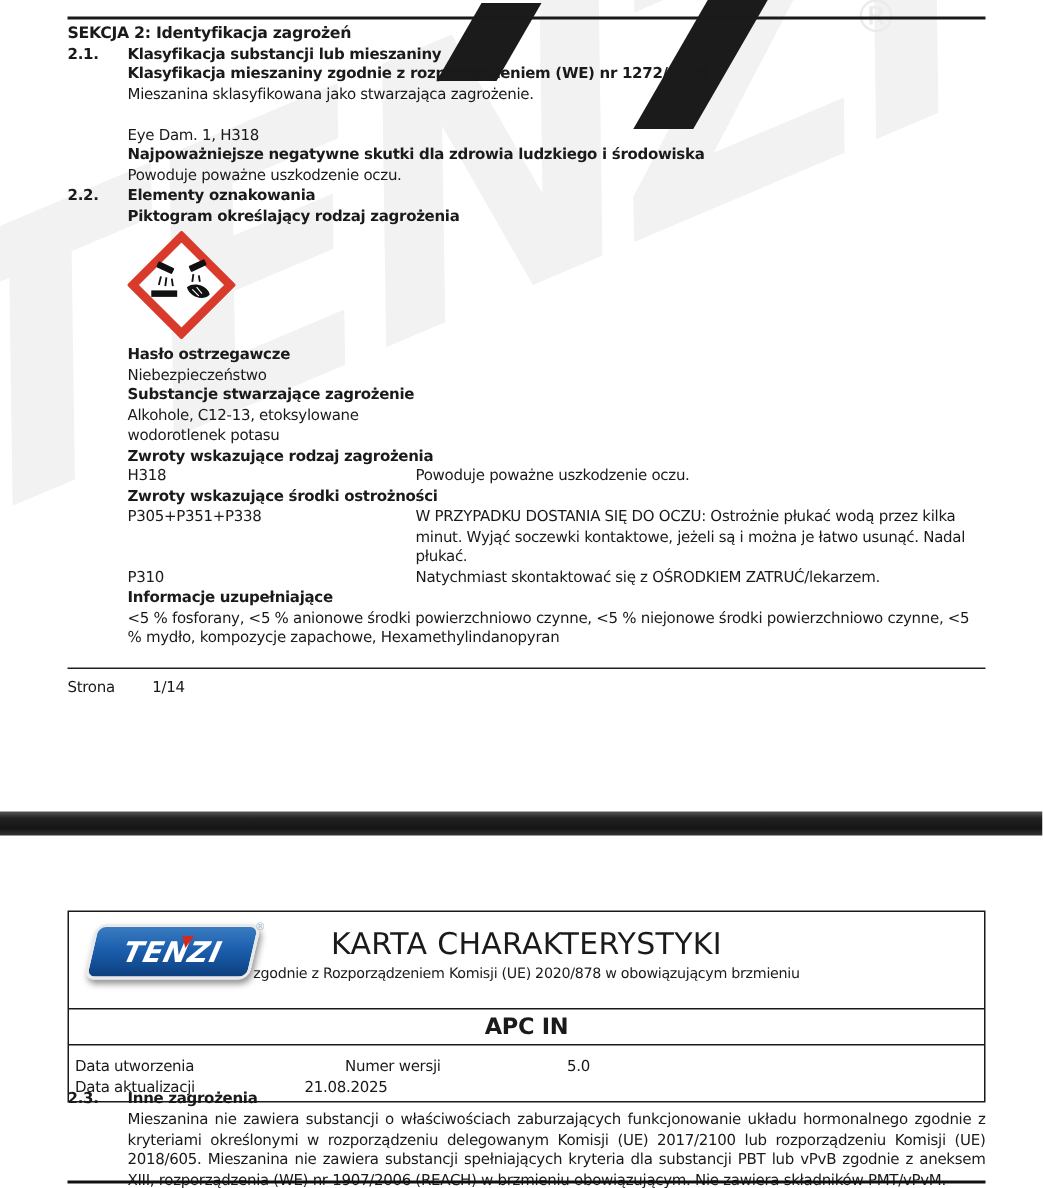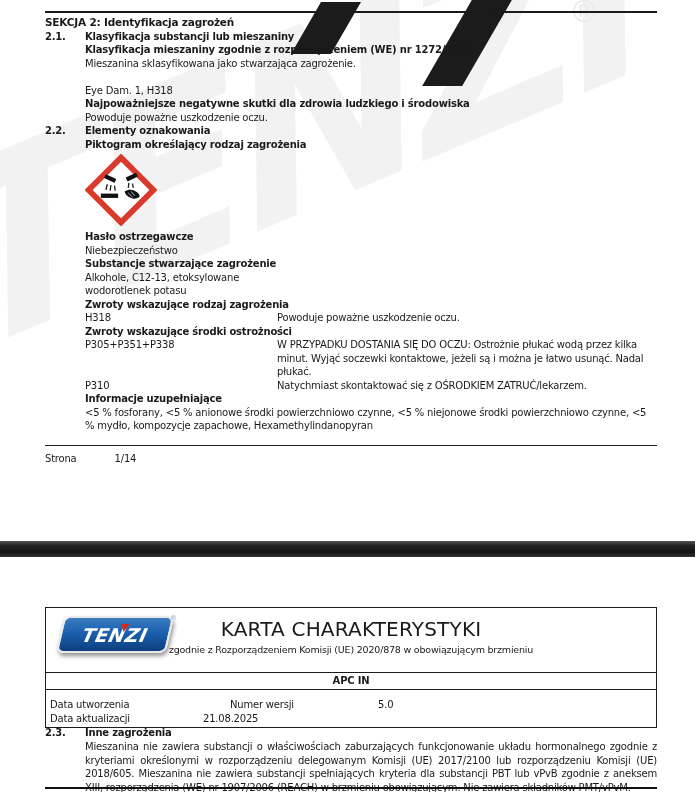--- a/index.html
+++ b/index.html
@@ -24,39 +24,39 @@
   b,.bold{font-weight:bold;}
   .blank{height:13.5px;}
   .ghs-wrap{padding-left:40px;margin:3px 0 2px 0;height:74px;}
   .codeTable{padding-left:40px;}
   .coderow{display:flex;gap:37px;}
   .codecol{width:155px;flex:none;}
   .codedesc{width:417px;}
   .suppl{padding-left:40px;width:572px;}
   .footline{position:absolute;left:45px;top:445px;width:612px;border-top:1.5px solid #222;z-index:2;}
   .footer{position:absolute;left:45px;top:453px;z-index:2;}
-  .footer .pg{display:inline-block;margin-left:38px;}
+  .footer .pg{display:inline-block;margin-left:25px;}
   
   .sepbar{position:absolute;left:0;top:541px;width:695px;height:16px;z-index:3;
           background:linear-gradient(180deg,#555 0%,#222 28%,#141414 70%,#333 100%);}
   
   .page2{position:absolute;left:0;top:557px;width:695px;height:235px;background:#fff;z-index:2;}
   .hdrbox{position:absolute;left:45px;top:50px;width:610px;border:1.5px solid #1a1a1a;}
   .hdr-row1{position:relative;height:64px;}
   .tenzi-logo{position:absolute;left:14px;top:8px;width:106px;height:33px;
               background:linear-gradient(180deg,#3a7cc0 0%,#1b5fae 45%,#0e3f7e 100%);
               border:2px solid #e9e9e9;border-radius:7px;transform:skewX(-13deg);
               box-shadow:2px 3px 4px rgba(60,60,60,.55);display:flex;align-items:center;justify-content:center;}
   .tenzi-logo .txt{font-weight:bold;font-style:italic;color:#fff;font-size:19px;letter-spacing:0.5px;}
   .tenzi-drop{position:absolute;left:57px;top:6px;width:0;height:0;border-left:4px solid transparent;
               border-right:4px solid transparent;border-top:8px solid #d42a1e;}
   .logo-reg{position:absolute;left:124px;top:6px;font-size:7px;color:#9db6cf;}
   .hdr-title{padding-top:9px;text-align:center;font-size:20px;font-weight:normal;letter-spacing:0.2px;}
   .hdr-sub{margin:3px auto 0 auto;max-width:430px;text-align:center;font-size:9.5px;line-height:11.5px;}
-  .hdr-prod{border-top:1.5px solid #1a1a1a;text-align:center;font-weight:bold;font-size:10px;
+  .hdr-prod{border-top:1.5px solid #1a1a1a;text-align:center;font-weight:bold;font-size:15px;
             padding:2px 0 3px 0;}
   .hdr-data{border-top:1.5px solid #1a1a1a;padding:8px 0 2px 0;}
   .datarow{display:grid;grid-template-columns:153px 175px 130px 1fr;padding-left:4px;line-height:13.5px;}
   .dr-c3{text-align:left;padding-left:27px;}
   .s23{position:absolute;left:45px;top:169px;width:612px;line-height:13.5px;}
   .s23 .para{padding-left:40px;width:572px;text-align:justify;margin-top:0.5px;}
   .botline{position:absolute;left:45px;top:230px;width:612px;border-top:2.5px solid #111;}
   .ghs{display:block;}
 </style>
 </head>

